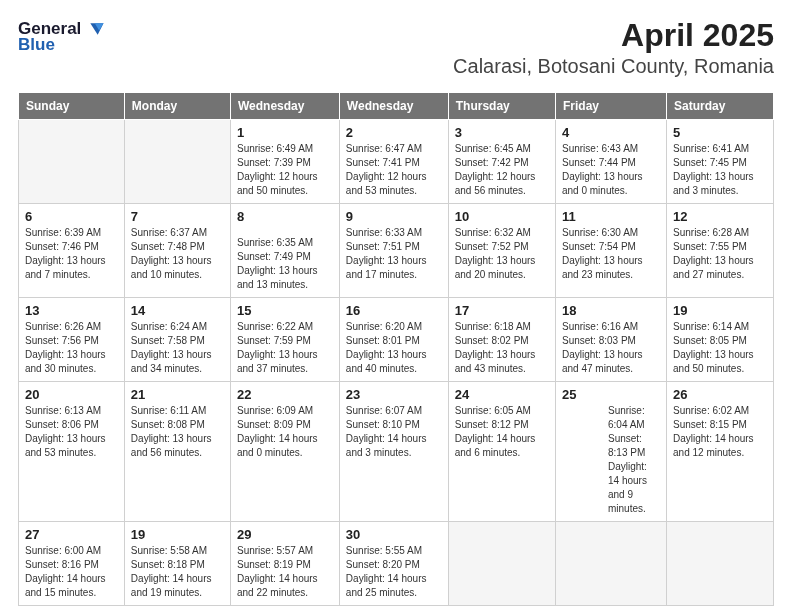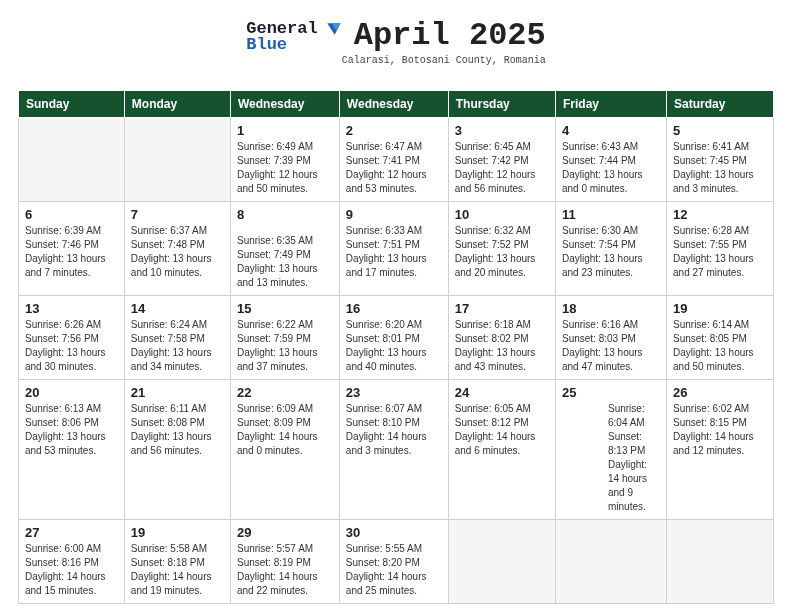--- a/index.html
+++ b/index.html
@@ -11,24 +11,23 @@
       padding: 0;
     }
     .page {
       width: 792px;
       min-height: 612px;
       background: #fff;
       padding: 18px 18px 18px 18px;
     }
     .header {
       display: flex;
-      justify-content: center;
+      justify-content: space-between;
       align-items: flex-start;
-      margin-bottom: 24px;
-      font-family: Liberation Mono, monospace;
+      margin-bottom: 14px;
     }
     .logo {
       display: flex;
       align-items: center;
       gap: 2px;
     }
     .logo-text-general {
       font-size: 17px;
       font-weight: bold;
       color: #1a1a2e;
@@ -48,31 +47,31 @@
     .title-area {
       text-align: right;
     }
     .main-title {
       font-size: 32px;
       font-weight: bold;
       color: #222;
       line-height: 1.1;
     }
     .subtitle {
-      font-size: 10px;
+      font-size: 20px;
       color: #444;
       margin-top: 2px;
     }
     .calendar {
       width: 100%;
       border-collapse: collapse;
       font-size: 11px;
     }
     .calendar thead tr th {
-      background: #14532d;
+      background: #737373;
       color: #fff;
       font-size: 12px;
       font-weight: bold;
       text-align: left;
       padding: 6px 7px;
       border: 1px solid #fff;
     }
     .calendar tbody tr td {
       border: 1px solid #d0d0d0;
       vertical-align: top;

